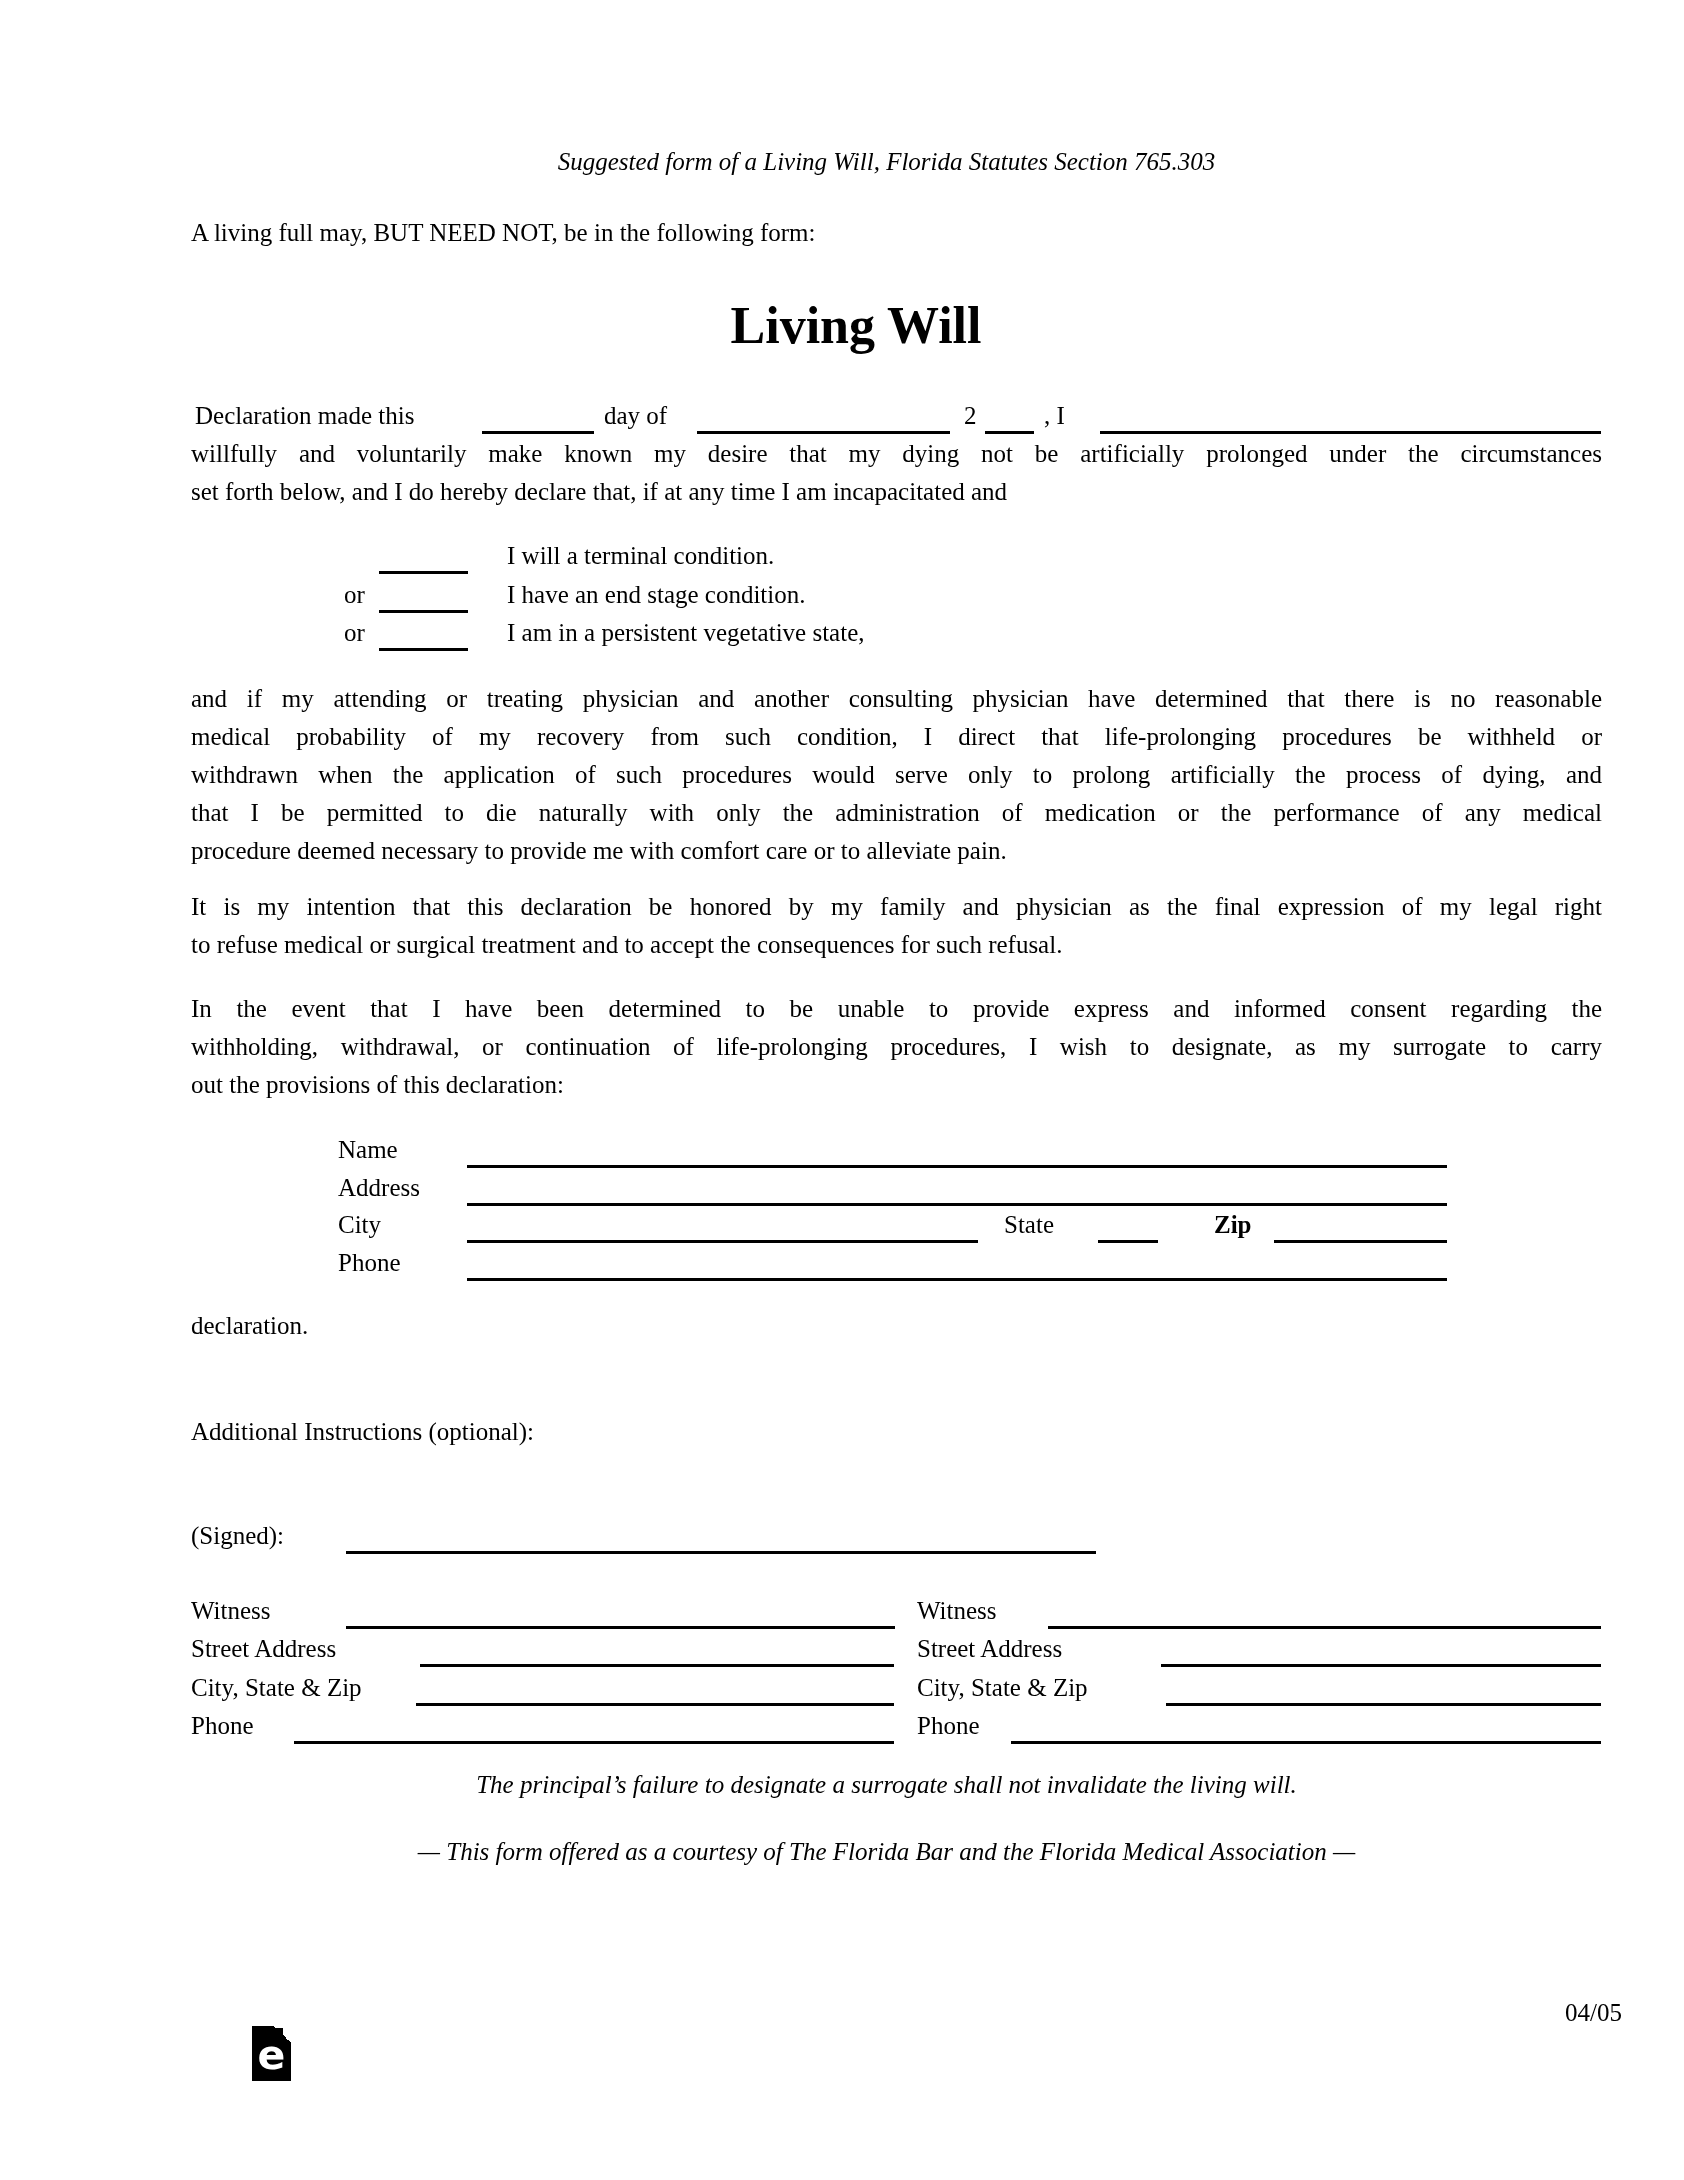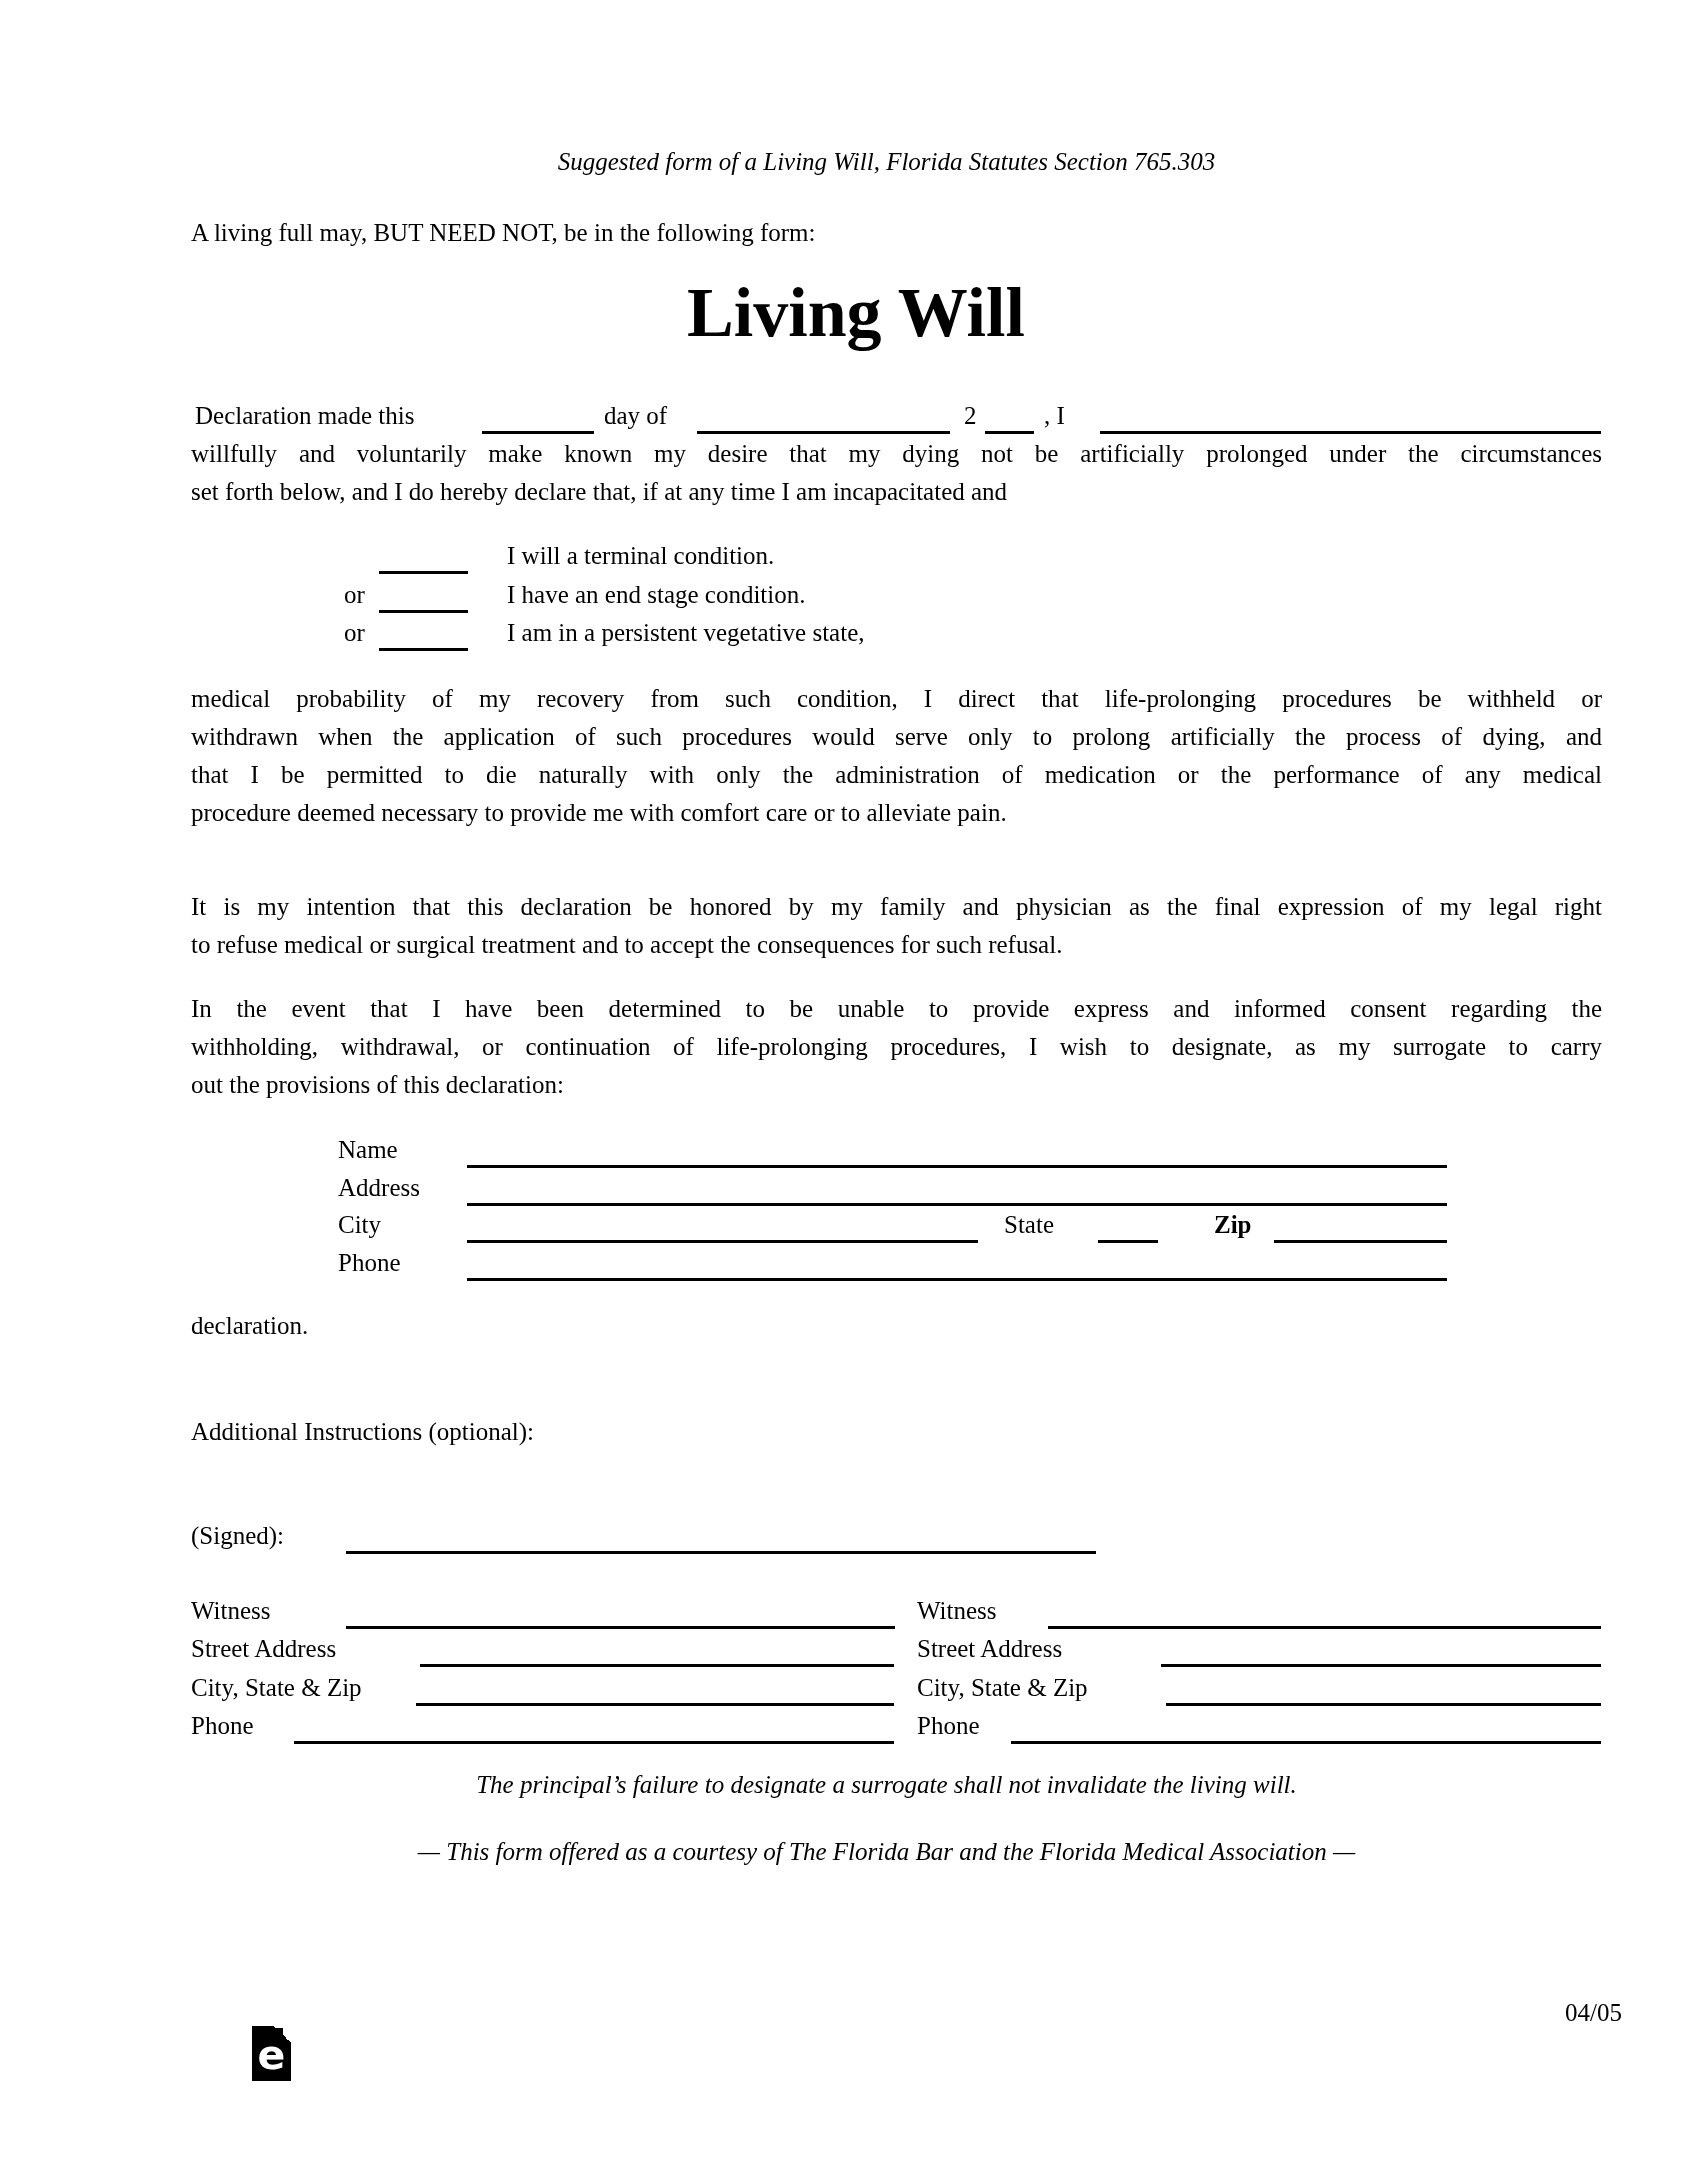--- a/index.html
+++ b/index.html
@@ -5,22 +5,22 @@
   html,body{margin:0;padding:0;background:#fff;}
   .page{position:relative;width:1685px;height:2181px;background:#ffffff;overflow:hidden;
         font-family:"Liberation Serif","DejaVu Serif",serif;color:#000;font-size:25px;margin-left:44px;}
   .t{position:absolute;white-space:nowrap;line-height:38px;}
   .blank{position:absolute;height:34px;border-bottom:3.4px solid #000;}
   .par{position:absolute;left:147px;width:1411px;}
   .ln{height:38px;line-height:38px;text-align:justify;text-align-last:justify;text-justify:inter-word;}
   .ln.last{text-align-last:left;}
   .center{position:absolute;left:0;width:1685px;text-align:center;line-height:38px;}
   .italic{font-style:italic;}
-  .title{position:absolute;left:0;width:1624px;text-align:center;top:274px;
-         font-size:70px;font-weight:bold;line-height:77px;}
+  .title{position:absolute;left:0;width:1624px;text-align:center;top:287px;
+         font-size:52px;font-weight:bold;line-height:77px;}
   .version{position:absolute;left:0;top:1994px;width:1559px;text-align:right;line-height:38px;padding-left:19px;}
   .logo{position:absolute;left:208px;top:2026px;width:39px;height:55px;background:#000;}
   .logo .fold{position:absolute;top:0;right:0;width:17px;height:17px;
               background:linear-gradient(to bottom left,#fff 50%,rgba(255,255,255,0) 50%);}
   .logo .flap{position:absolute;top:1.7px;right:8.5px;width:9.4px;height:9.4px;
               background:linear-gradient(to bottom left,#000 50%,rgba(0,0,0,0) 50%);}
   .logo .letter{position:absolute;left:0;top:6.8px;width:39px;text-align:center;
                 font-family:"DejaVu Sans","Liberation Sans",sans-serif;
                 font-weight:bold;font-size:41px;line-height:44px;color:#fff;}
 </style>
@@ -60,20 +60,21 @@
     <span class="blank" style="left:335px;top:576px;width:89px;"></span>
     <span class="t" style="left:463px;top:576px;">I have an end stage condition.</span>
   </div>
   <div>
     <span class="t" style="left:300px;top:614px;">or</span>
     <span class="blank" style="left:335px;top:614px;width:89px;"></span>
     <span class="t" style="left:463px;top:614px;">I am in a persistent vegetative state,</span>
   </div>
 
   <div class="par" style="top:680px;">
+    <div class="ln">and if my attending or treating physician and another consulting physician have determined that there is no reasonable</div>
     <div class="ln">medical probability of my recovery from such condition, I direct that life-prolonging procedures be withheld or</div>
     <div class="ln">withdrawn when the application of such procedures would serve only to prolong artificially the process of dying, and</div>
     <div class="ln">that I be permitted to die naturally with only the administration of medication or the performance of any medical</div>
     <div class="ln last">procedure deemed necessary to provide me with comfort care or to alleviate pain.</div>
   </div>
 
   <div class="par" style="top:888px;">
     <div class="ln">It is my intention that this declaration be honored by my family and physician as the final expression of my legal right</div>
     <div class="ln last">to refuse medical or surgical treatment and to accept the consequences for such refusal.</div>
   </div>

